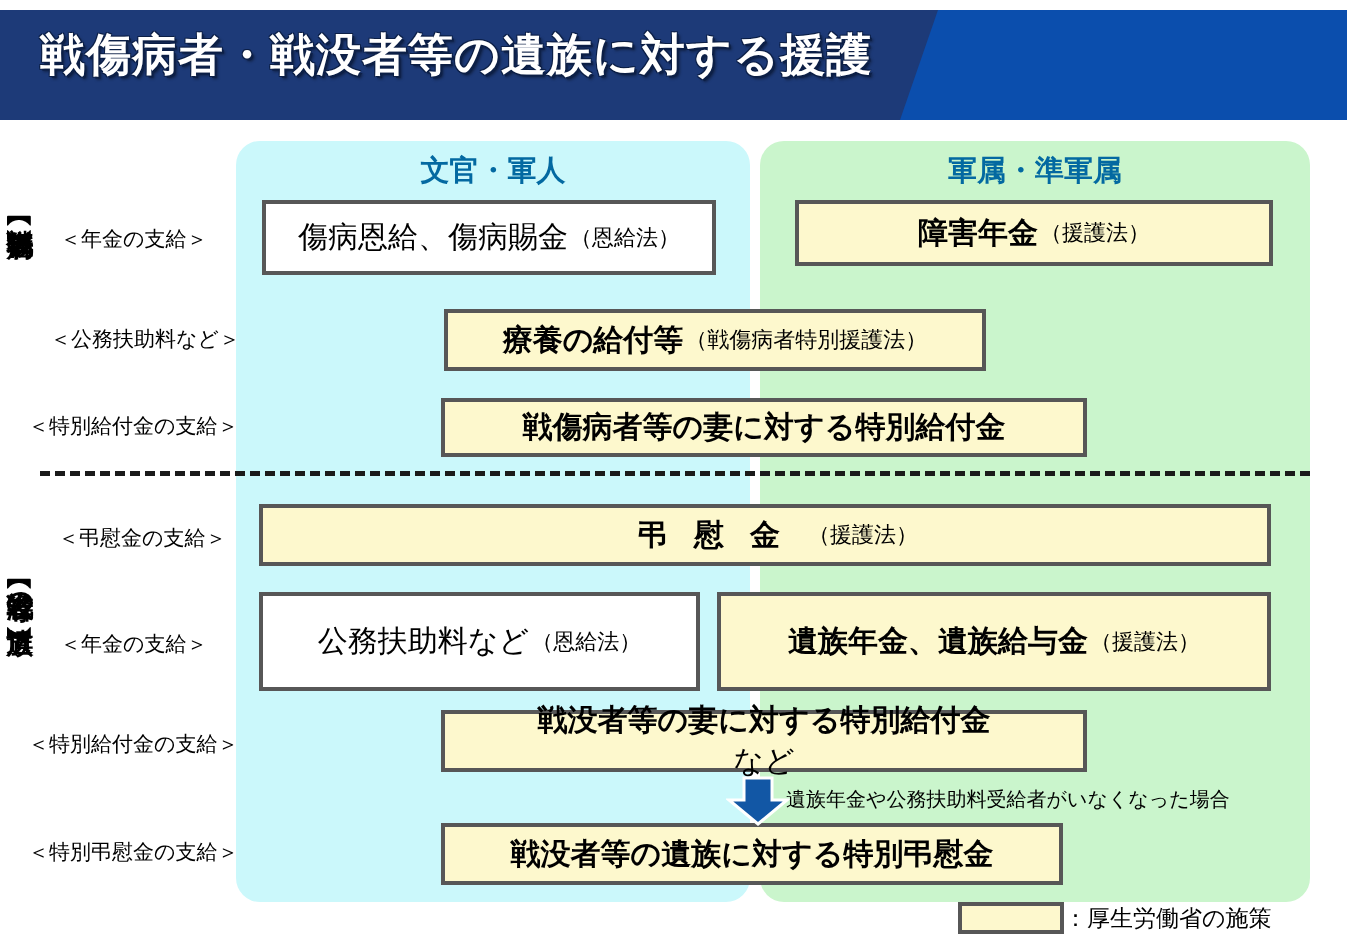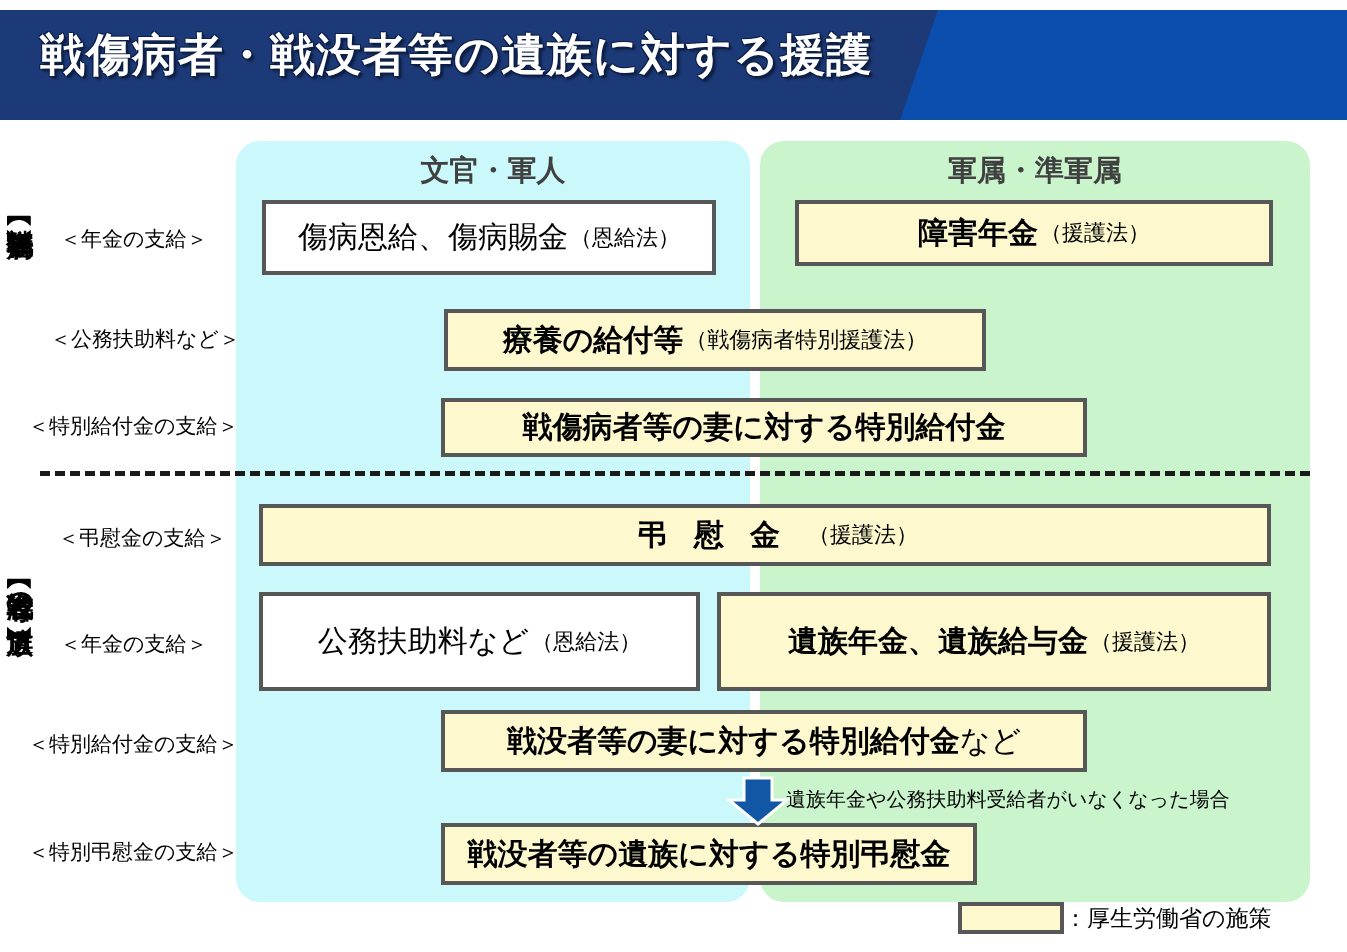--- a/index.html
+++ b/index.html
@@ -81,21 +81,21 @@
   }
   .panel-title {
     position: absolute;
     top: 150px;
     height: 42px;
     display: flex;
     align-items: center;
     justify-content: center;
     font-size: 29px;
     font-weight: bold;
-    color: #404040;
+    color: #0369a1;
     white-space: nowrap;
     z-index: 3;
   }
   .panel-title-left  { left: 236px; width: 514px; }
   .panel-title-right { left: 760px; width: 550px; }
 
   
   .vlabel {
     position: absolute;
     writing-mode: vertical-rl;
@@ -256,26 +256,26 @@
   <div class="box box-white" style="left:259px; top:592px; width:441px; height:99px;">
     <span class="main">公務扶助料など</span>
     <span class="sub">（恩給法）</span>
   </div>
 
   <div class="box box-yellow" style="left:717px; top:592px; width:554px; height:99px;">
     <span class="main bold">遺族年金、遺族給与金</span>
     <span class="sub">（援護法）</span>
   </div>
 
-  <div class="box box-yellow" style="left:441px; top:710px; width:646px; height:62px;">
+  <div class="box box-yellow" style="left:441px; top:710px; width:646px; height:62px;flex-direction:column;">
     <span class="main bold">戦没者等の妻に対する特別給付金</span>
     <span class="tail">など</span>
   </div>
 
-  <div class="box box-yellow" style="left:441px; top:823px; width:536px; height:62px;">
+  <div class="box box-yellow" style="left:441px; top:823px; width:622px; height:62px;">
     <span class="main bold">戦没者等の遺族に対する特別弔慰金</span>
   </div>
 
   <svg class="arrow-down" viewBox="0 0 64 50">
     <polygon points="18,2 46,2 46,24 61,24 32,48 3,24 18,24" fill="#1257a5" stroke="#ffffff" stroke-width="3"></polygon>
   </svg>
   <div class="arrow-note">遺族年金や公務扶助料受給者がいなくなった場合</div>
 
   <div class="legend">
     <div class="legend-swatch"></div>

